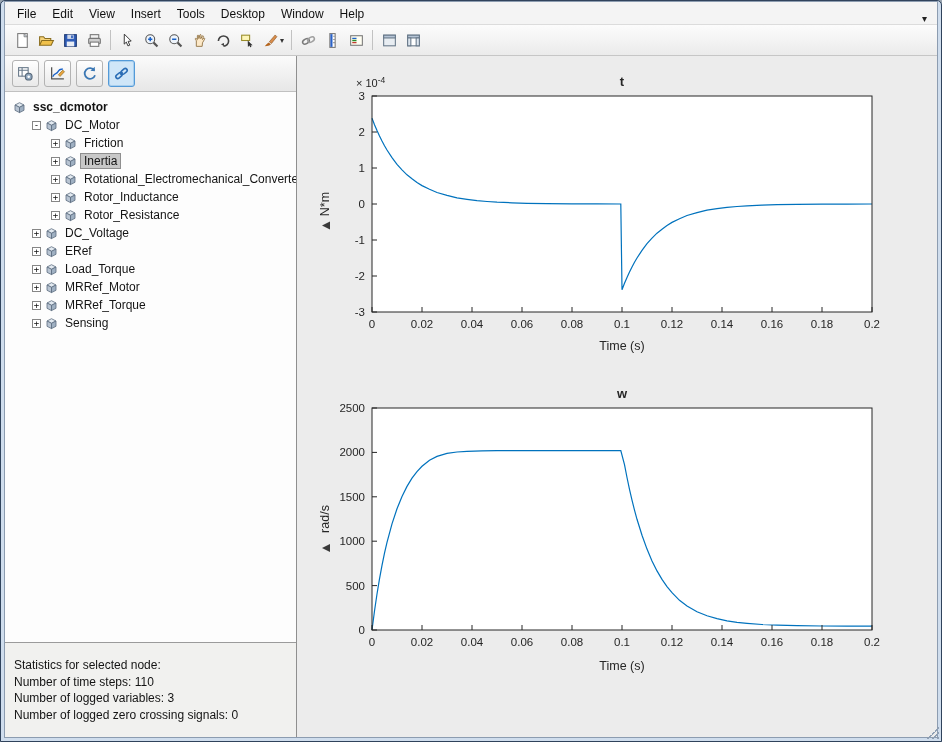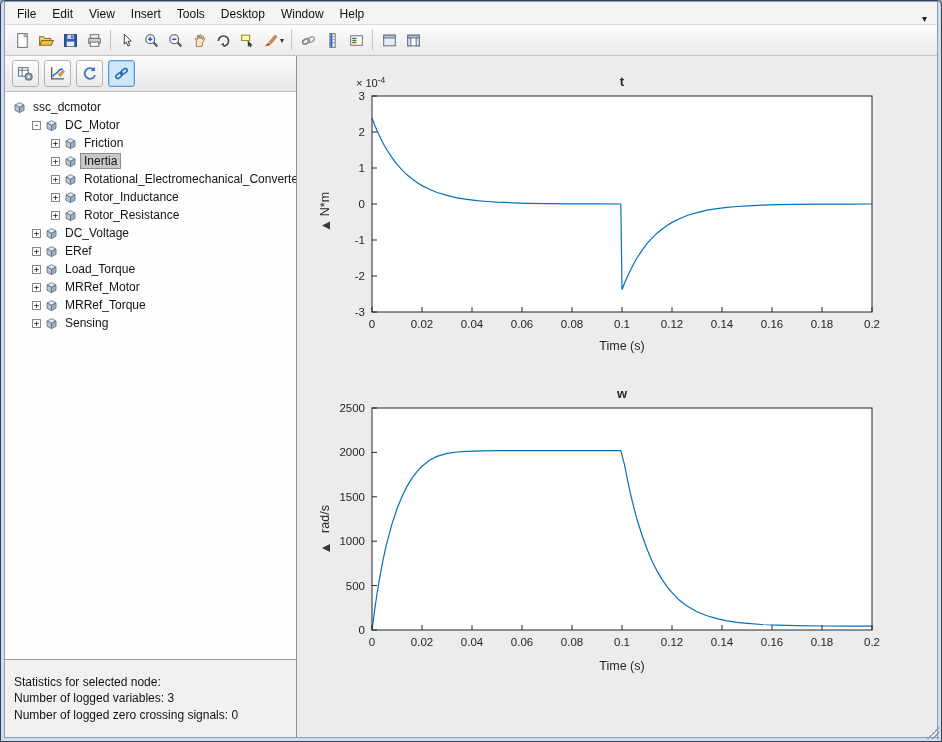--- a/index.html
+++ b/index.html
@@ -233,21 +233,21 @@
               <svg class="icn" viewBox="0 0 16 16">
                 <g transform="rotate(-40 8 8)">
                   <rect x="1.6" y="6.2" width="6.4" height="3.6" rx="1.8" fill="none" stroke="#2a6db5" stroke-width="1.5"></rect>
                   <rect x="8" y="6.2" width="6.4" height="3.6" rx="1.8" fill="none" stroke="#2a6db5" stroke-width="1.5"></rect>
                   <line x1="6.4" y1="8" x2="9.6" y2="8" stroke="#2a6db5" stroke-width="1.5"></line>
                 </g>
               </svg>
             </button>
           </div>
         <div class="tree">
-            <div class="tree-row" style="padding-left: 6px;">
+            <div class="tree-row" style="padding-left: 6px; font-weight: bold;">
               <span style="display: flex;">
                 <svg class="cube" viewBox="0 0 13 13">
                   <g stroke="#5a6b7d" stroke-width="0.8">
                     <polygon points="2,4 6.5,1.7 11,4 6.5,6.3" fill="#e2e9f0"></polygon>
                     <polygon points="2,4 6.5,6.3 6.5,11.6 2,9.3" fill="#b8c4d2"></polygon>
                     <polygon points="11,4 6.5,6.3 6.5,11.6 11,9.3" fill="#9fb0c2"></polygon>
                   </g>
                 </svg>
               </span>
               <span class="tree-label">ssc_dcmotor</span>
@@ -404,20 +404,21 @@
                     <polygon points="2,4 6.5,6.3 6.5,11.6 2,9.3" fill="#b8c4d2"></polygon>
                     <polygon points="11,4 6.5,6.3 6.5,11.6 11,9.3" fill="#9fb0c2"></polygon>
                   </g>
                 </svg>
               </span>
               <span class="tree-label">Sensing</span>
             </div>
           </div>
         <div class="stats">
             <div>Statistics for selected node:</div>
+            <div>Number of time steps: 110</div>
             <div>Number of logged variables: 3</div>
             <div>Number of logged zero crossing signals: 0</div>
           </div>
       </div>
       <div class="plots">
           <svg width="630" height="292">
             <rect x="70" y="30" width="500" height="216" fill="#ffffff"></rect>
             <polyline points="70.0,52.3 72.5,58.8 75.0,64.6 77.5,70.0 80.0,75.0 82.5,79.7 85.0,84.0 90.0,91.6 95.0,98.4 100.0,103.8 105.0,108.8 110.0,112.8 115.0,116.4 120.0,119.6 127.5,123.2 135.0,126.5 145.0,129.4 155.0,131.9 165.0,133.3 175.0,134.6 185.0,135.5 195.0,136.2 210.0,136.8 225.0,137.3 245.0,137.6 270.0,137.8 295.0,137.9 318.8,138.0 320.0,223.7 322.5,217.2 325.0,211.4 327.5,206.0 330.0,201.0 332.5,196.3 335.0,192.0 340.0,184.4 345.0,177.6 350.0,172.2 355.0,167.2 360.0,163.2 365.0,159.6 370.0,156.4 377.5,152.8 385.0,149.5 395.0,146.6 405.0,144.1 415.0,142.7 425.0,141.4 435.0,140.5 445.0,139.8 460.0,139.2 475.0,138.7 495.0,138.4 520.0,138.2 545.0,138.1 570.0,138.0" fill="none" stroke="#0072bd" stroke-width="1.2"></polyline>
             <rect x="70" y="30" width="500" height="216" fill="none" stroke="#262626"></rect>
             <line x1="70.0" y1="246" x2="70.0" y2="241" stroke="#262626"></line>

